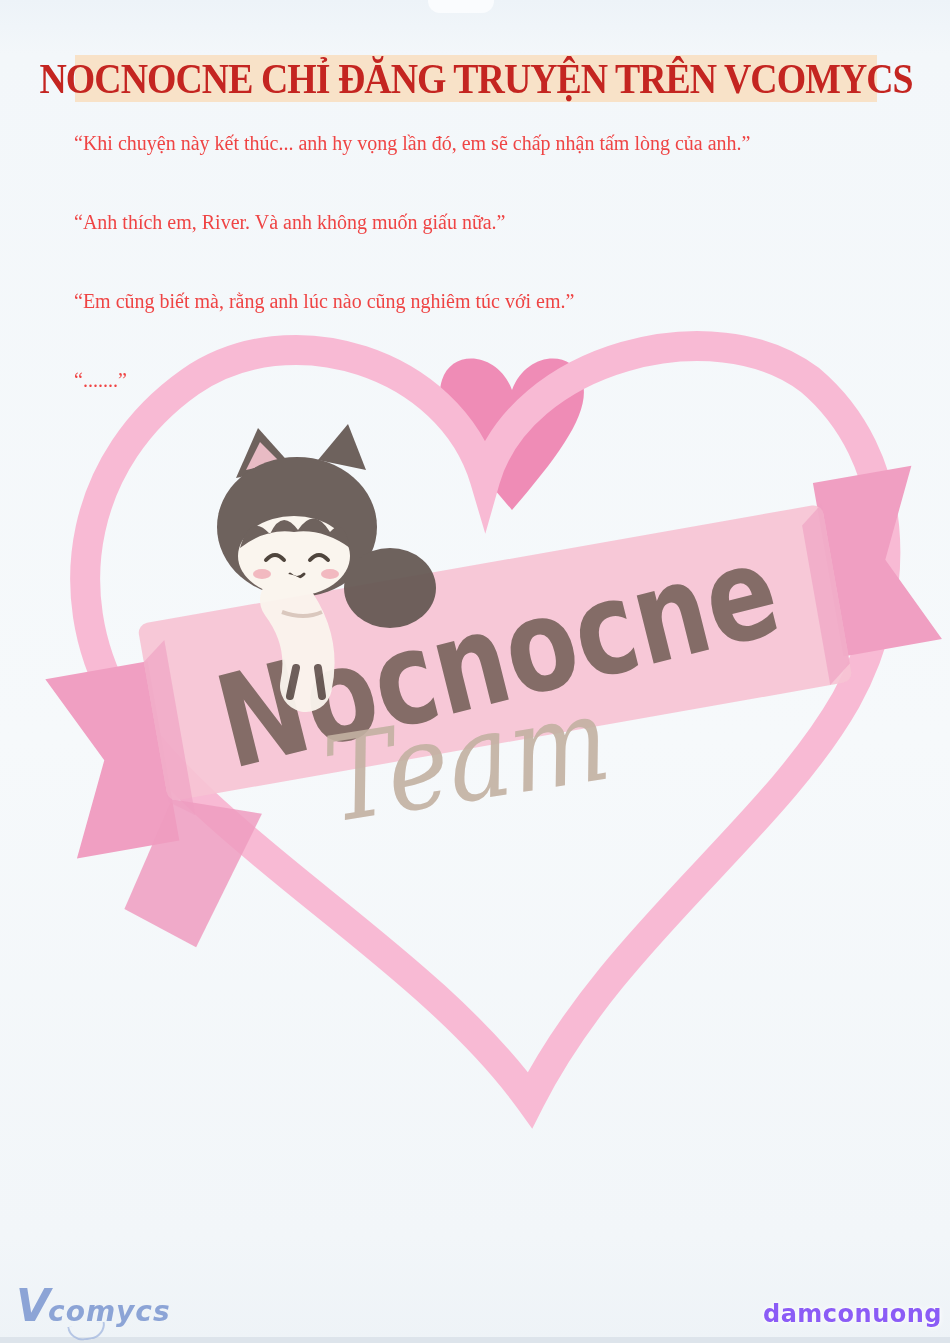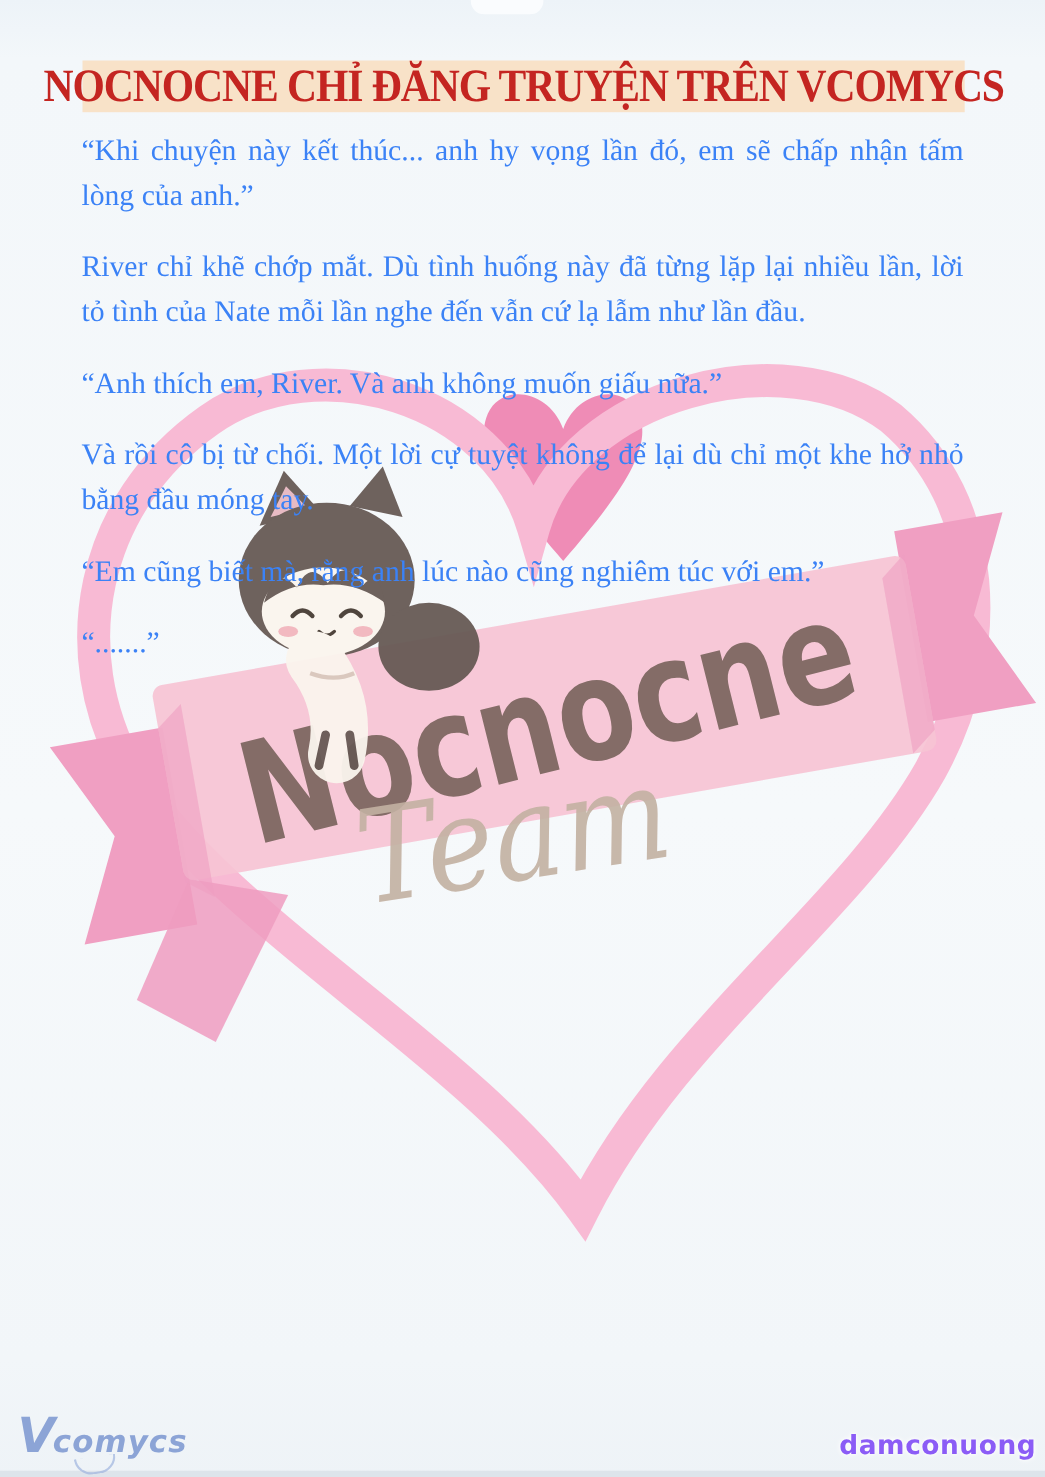--- a/index.html
+++ b/index.html
@@ -35,23 +35,23 @@
     color:#c42521;
     white-space:nowrap;
     transform:scale(.97,1.08);
   }
   .content{
     position:absolute;left:74px;top:116px;width:802px;
     z-index:2;
   }
   .content p{
     margin:0 0 24px 0;
-    font-size:27px;
-    line-height:41px;
-    color:#3b82f6;
+    font-size:20px;
+    line-height:55px;
+    color:#ef4444;
     text-align:justify;
     text-justify:inter-word;
   }
   .logo{
     position:absolute;left:16px;top:1280px;z-index:2;
     font-family:"DejaVu Sans", sans-serif;
     font-style:italic;font-weight:bold;
     color:#8ca4d6;
     white-space:nowrap;
   }
@@ -129,23 +129,21 @@
     <path d="M296 668 l-6 28 M318 668 l4 28" stroke="#675a55" stroke-width="8" stroke-linecap="round"></path>
   </g>
 </svg>
 
 <div class="banner">
   <span class="banner-text">NOCNOCNE CHỈ ĐĂNG TRUYỆN TRÊN VCOMYCS</span>
 </div>
 
 <div class="content">
   <p>“Khi chuyện này kết thúc... anh hy vọng lần đó, em sẽ chấp nhận tấm lòng của anh.”</p>
-  <p>River chỉ khẽ chớp mắt. Dù tình huống này đã từng lặp lại nhiều lần, lời tỏ tình của Nate mỗi lần nghe đến vẫn cứ lạ lẫm như lần đầu.</p>
   <p>“Anh thích em, River. Và anh không muốn giấu nữa.”</p>
-  <p>Và rồi cô bị từ chối. Một lời cự tuyệt không để lại dù chỉ một khe hở nhỏ bằng đầu móng tay.</p>
   <p>“Em cũng biết mà, rằng anh lúc nào cũng nghiêm túc với em.”</p>
   <p>“.......”</p>
 </div>
 
 <div class="logo">
   <span class="logo-v">V</span><span class="logo-rest">comycs</span>
   <div class="logo-swirl"></div>
 </div>
 
 <div class="credit">damconuong</div>

